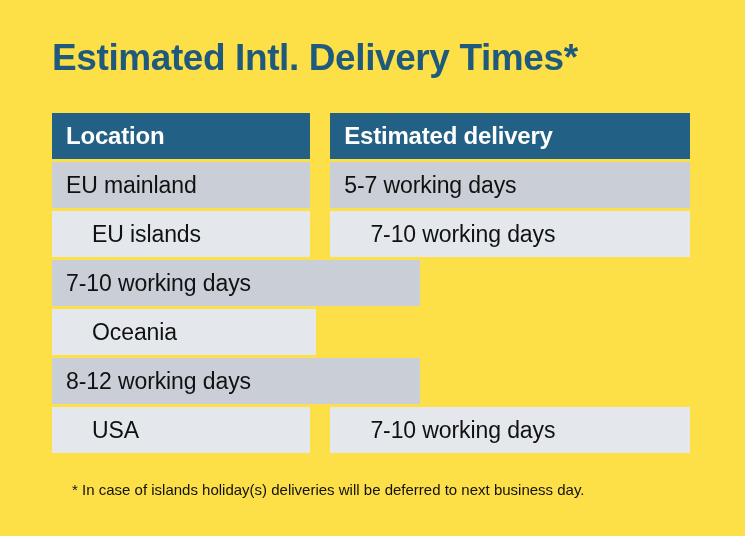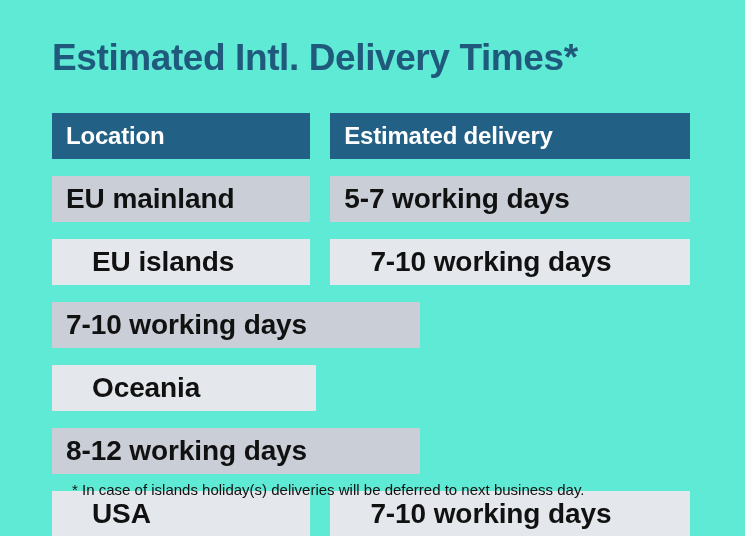--- a/index.html
+++ b/index.html
@@ -12,21 +12,21 @@
     height: 536px;
     overflow: hidden;
     font-family: "Liberation Sans", sans-serif;
     -webkit-font-smoothing: antialiased;
   }
 
   .page {
     position: relative;
     width: 745px;
     height: 536px;
-    background: #5eead4;
+    background: #fde047;
   }
 
   
   .title {
     position: absolute;
     left: 52px;
     top: 36px;
     font-size: 37px;
     font-weight: 700;
     letter-spacing: -0.4px;
@@ -39,21 +39,21 @@
   .table {
     position: absolute;
     left: 52px;
     top: 113px;
     width: 638px;
   }
 
   .row {
     display: flex;
     width: 100%;
-    margin-bottom: 17px;
+    margin-bottom: 3px;
     gap: 14px;
   }
 
   .cell {
     box-sizing: border-box;
     display: flex;
     align-items: center;
     height: 46px;
     padding-left: 14px;
     padding-right: 10px;
@@ -83,22 +83,22 @@
   
   .row-body.band-dark .cell {
     background: #c9ced7;
   }
   .row-body.band-light .cell {
     background: #e4e8ec;
     padding-left: 40px;
   }
   .row-body .cell {
     color: #111111;
-    font-size: 28px;
-    font-weight: 700;
+    font-size: 23px;
+    font-weight: 400;
     letter-spacing: -0.1px;
   }
 
   
   .footnote {
     position: absolute;
     left: 72px;
     top: 480px;
     font-size: 15px;
     font-weight: 400;

